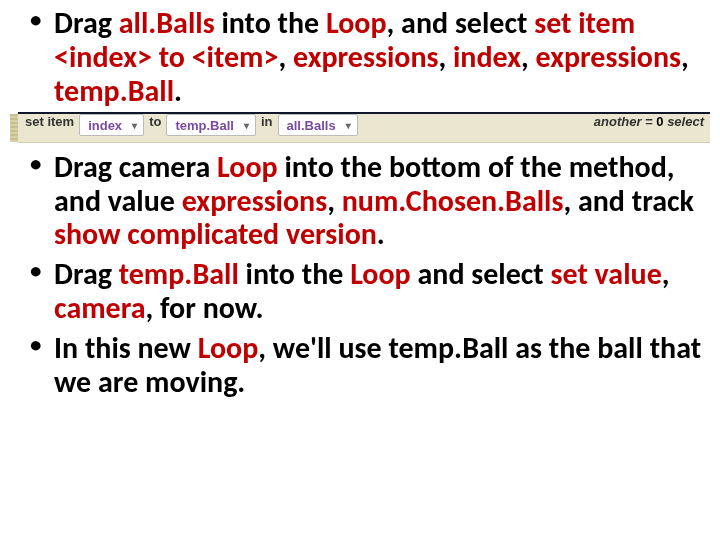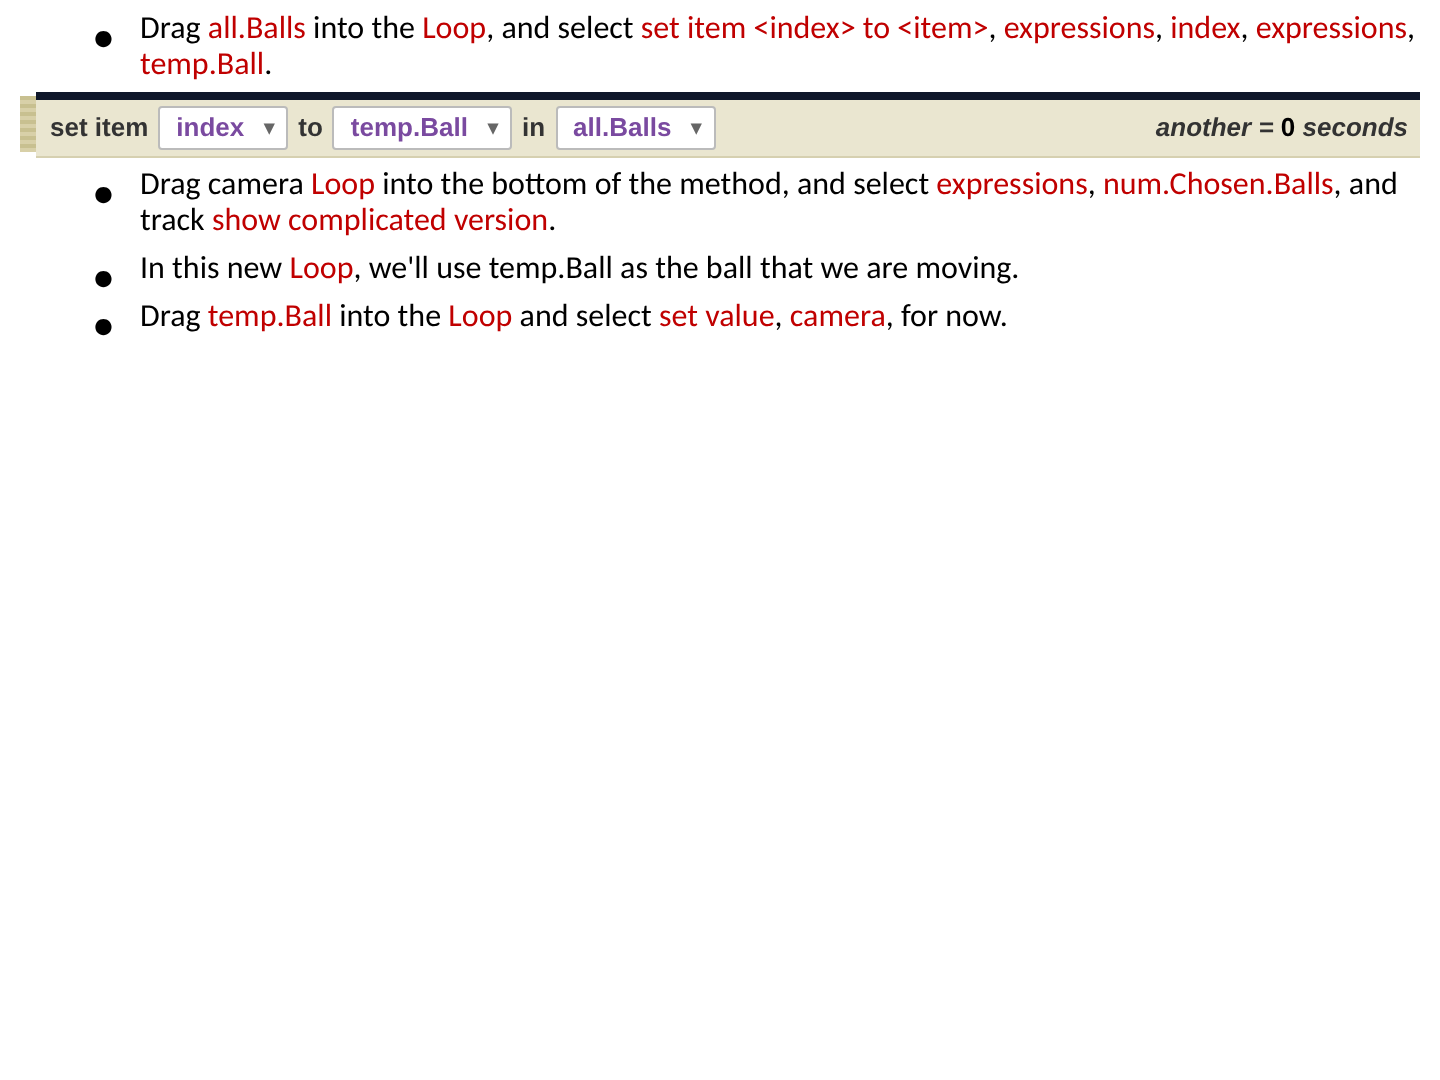--- a/index.html
+++ b/index.html
@@ -1,30 +1,30 @@
 <!DOCTYPE html>
 <html><head>
 <meta charset="utf-8">
 <style>
   html,body{margin:0;padding:0;width:720px;height:540px;background:#fff;font-family:Calibri,"Segoe UI",Arial,sans-serif;color:#000;}
   .page{box-sizing:border-box;padding:6px 10px 10px 10px;width:720px;}
   ul.main{margin:0;padding:0 0 0 44px;list-style:none;}
-  ul.main > li{position:relative;font-size:16px;line-height:1.13;margin:0 0 6px 16px;padding-left:0;}
+  ul.main > li{position:relative;font-size:30px;line-height:1.13;margin:0 0 6px 0;padding-left:0;font-weight:bold;}
   ul.main > li::before{content:"•";position:absolute;left:-24px;top:0;color:#000;font-size:23px;}
   .red{color:#c00000;}
 
   .codebar{margin:4px 0 8px 0;height:28px;display:flex;align-items:center;font-family:Verdana,Geneva,sans-serif;font-size:13px;font-weight:bold;}
   .cb-left{width:8px;height:100%;background:repeating-linear-gradient(0deg,#d8d0a8,#d8d0a8 2px,#c8c090 2px,#c8c090 4px);}
   .cb-text{padding:0 3px;color:#333;}
   .cb-token{display:inline-flex;align-items:center;background:#fff;border:1px solid #bbb;border-radius:2px;height:20px;padding:0 6px 0 8px;margin:0 2px;color:#333;}
   .cb-token .kw{color:#7a4aa0;margin-right:4px;}
   .cb-token .arrow{font-size:10px;color:#666;margin-left:6px;}
   .cb-dur{margin-left:auto;padding-right:6px;color:#333;}
   .cb-dur .num{color:#000;}
-  .cb-body{flex:1;display:flex;align-items:center;height:100%;background:#eae6d0;border-top:4px solid #0f172a;border-bottom:1px solid #d6d0b0;padding-left:4px;}
+  .cb-body{flex:1;display:flex;height:100%;background:#eae6d0;border-top:2px solid #0f172a;border-bottom:1px solid #d6d0b0;padding-left:4px;}
 </style>
 </head>
 <body>
 
 <div class="page">
 
   <ul class="main" id="list-top">
       <li><span>Drag </span><span class="red">all.Balls</span><span> into the </span><span class="red">Loop</span><span>, and select </span><span class="red">set item &lt;index&gt; to &lt;item&gt;</span><span>, </span><span class="red">expressions</span><span>, </span><span class="red">index</span><span>, </span><span class="red">expressions</span><span>, </span><span class="red">temp.Ball</span><span>.</span></li>
     </ul>
 
@@ -40,24 +40,24 @@
       <span class="cb-token">
         <span class="kw">temp.Ball</span>
         <span class="arrow">▾</span>
       </span>
       <span class="cb-text">in</span>
       <span class="cb-token">
         <span class="kw">all.Balls</span>
         <span class="arrow">▾</span>
       </span>
       <span class="cb-dur">
-        <i style="font-style:italic">another = </i><span class="num">0</span><i style="font-style:italic"> seconds</i>
+        <i style="font-style:italic">another = </i><span class="num">0</span><i style="font-style:italic"> select</i>
       </span>
     </div>
   </div>
 
   <ul class="main" id="list-bottom">
-      <li><span>Drag camera </span><span class="red">Loop</span><span> into the bottom of the method, and select </span><span class="red">expressions</span><span>, </span><span class="red">num.Chosen.Balls</span><span>, and track </span><span class="red">show complicated version</span><span>.</span></li>
+      <li><span>Drag camera </span><span class="red">Loop</span><span> into the bottom of the method, and value </span><span class="red">expressions</span><span>, </span><span class="red">num.Chosen.Balls</span><span>, and track </span><span class="red">show complicated version</span><span>.</span></li>
+      <li><span>Drag </span><span class="red">temp.Ball</span><span> into the </span><span class="red">Loop</span><span> and select </span><span class="red">set value</span><span>, </span><span class="red">camera</span><span>, for now.</span></li>
       <li><span>In this new </span><span class="red">Loop</span><span>, we'll use temp.Ball as the ball that we are moving.</span></li>
-      <li><span>Drag </span><span class="red">temp.Ball</span><span> into the </span><span class="red">Loop</span><span> and select </span><span class="red">set value</span><span>, </span><span class="red">camera</span><span>, for now.</span></li>
     </ul>
 
 </div>
 
 </body></html>

